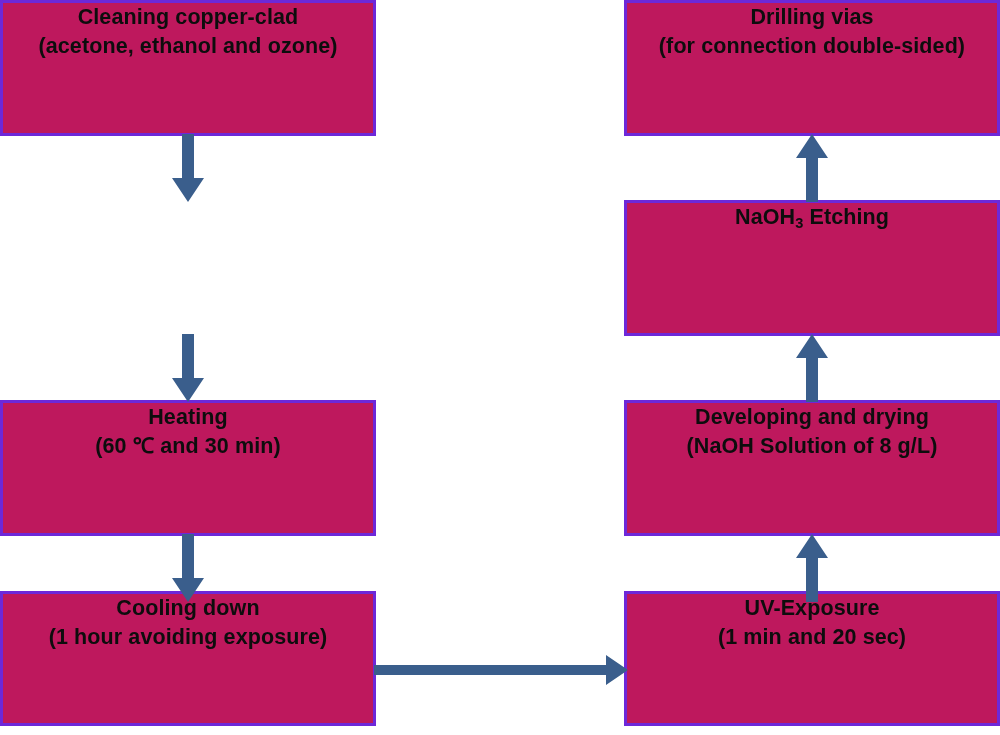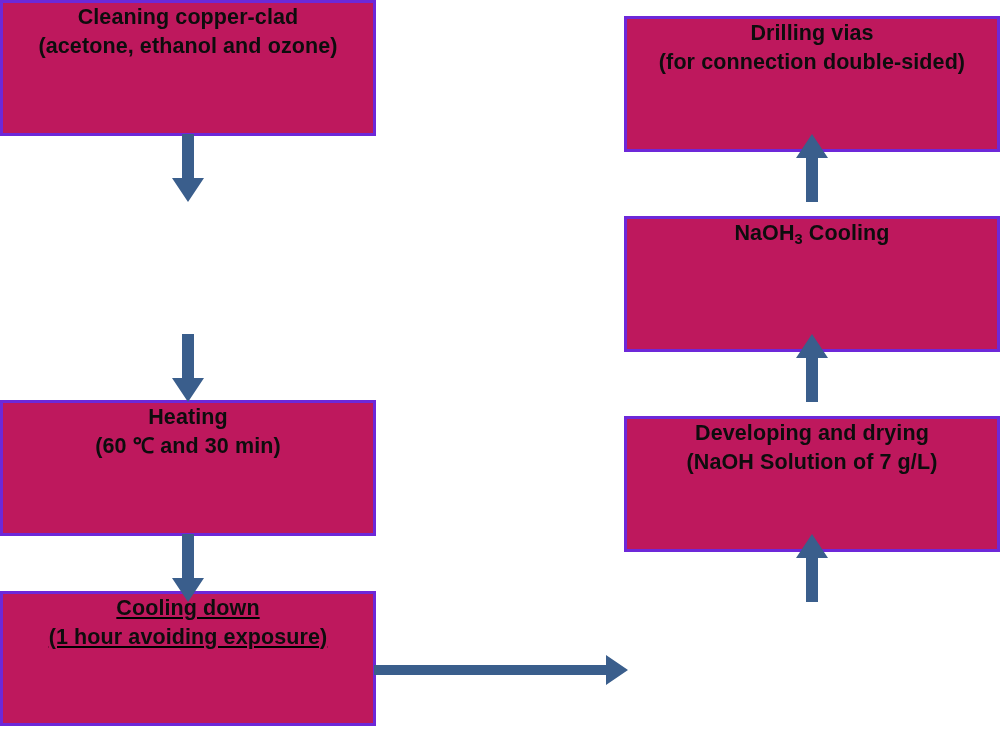--- a/index.html
+++ b/index.html
@@ -39,26 +39,26 @@
     white-space: pre-line;
   }
   .node-label .sub {
     font-size: 0.68em;
     vertical-align: -0.28em;
     font-weight: bold;
   }
 
   
   .col-left  { left: 0px;   width: 376px; }
-  .col-right { left: 624px; width: 376px; margin-top: 16px; }
+  .col-right { left: 624px; width: 376px; }
 
   .row1 { top: 0px;   height: 136px; }
   .row2 { top: 200px; height: 136px; }
   .row3 { top: 400px; height: 136px; }
-  .row4 { top: 591px; height: 135px; text-decoration: underline; }
+  .row4 { top: 591px; height: 135px; }
 
   
   .arrow {
     position: absolute;
   }
   .arrow svg { display: block; }
 
   .arrow-down-1 { left: 172px; top: 134px; }
   .arrow-down-2 { left: 172px; top: 334px; }
   .arrow-down-3 { left: 172px; top: 534px; }
@@ -89,28 +89,32 @@
     <div class="node-label">Cooling down
 (1 hour avoiding exposure)</div>
   </div>
 
   <div class="node col-right row1">
     <div class="node-label">Drilling vias
 (for connection double-sided)</div>
   </div>
 
   <div class="node col-right row2">
-    <div class="node-label"><span>NaOH</span><span class="sub">3</span><span> Cooling</span></div>
+    <div class="node-label"><span>NaOH</span><span class="sub">3</span><span> Etching</span></div>
   </div>
 
   <div class="node col-right row3">
     <div class="node-label">Developing and drying
-(NaOH Solution of 7 g/L)</div>
+(NaOH Solution of 8 g/L)</div>
   </div>
 
+  <div class="node col-right row4">
+    <div class="node-label">UV-Exposure
+(1 min and 20 sec)</div>
+  </div>
 
   <div class="arrow arrow-down-1">
     <svg width="32" height="68" viewBox="0 0 32 68" aria-hidden="true">
       <path d="M10 0 H22 V44 H32 L16 68 L0 44 H10 Z" fill="#3a5e8c"></path>
     </svg>
   </div>
   <div class="arrow arrow-down-2">
     <svg width="32" height="68" viewBox="0 0 32 68" aria-hidden="true">
       <path d="M10 0 H22 V44 H32 L16 68 L0 44 H10 Z" fill="#3a5e8c"></path>
     </svg>

